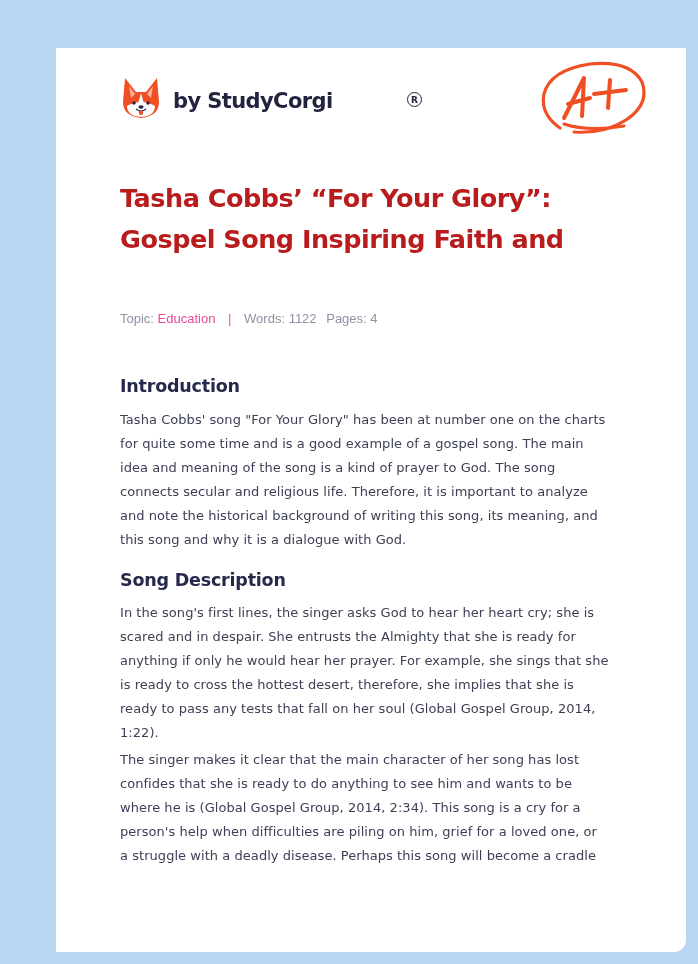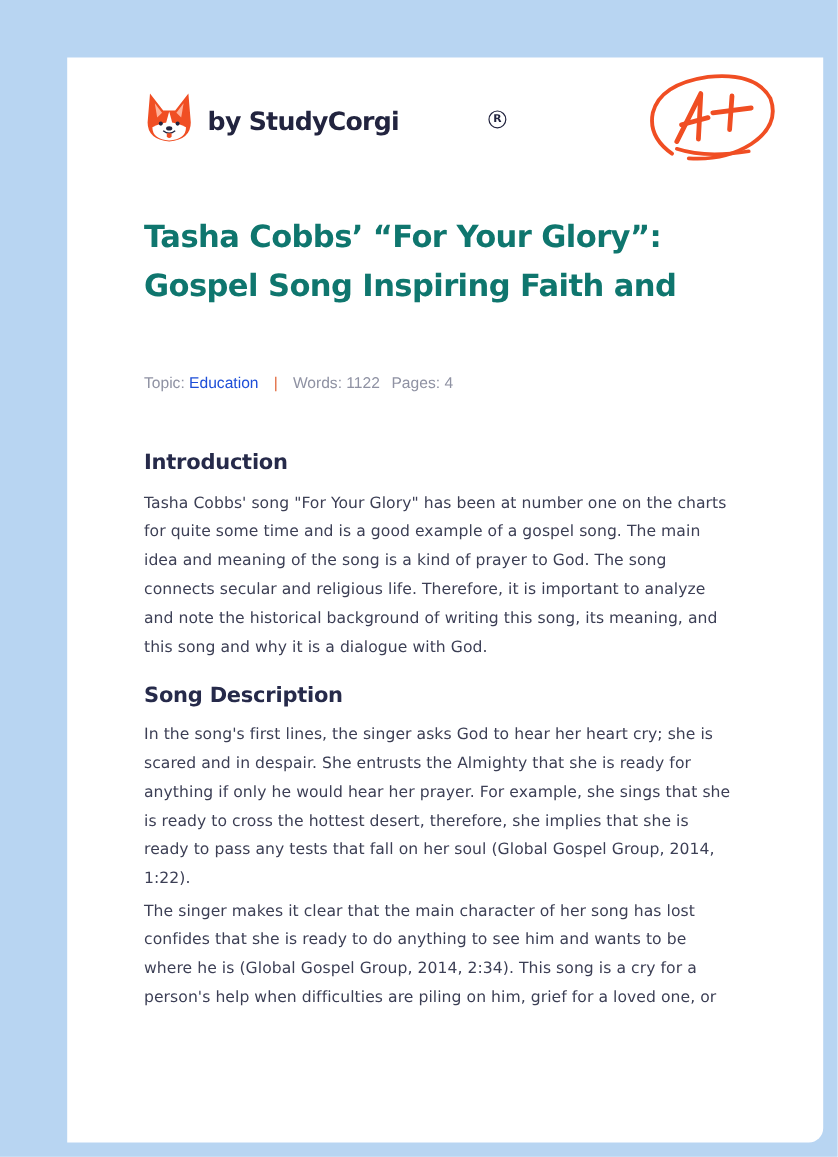--- a/index.html
+++ b/index.html
@@ -36,28 +36,28 @@
   }
   .grade {
     position: absolute; left: 482px; top: 10px; width: 110px; height: 82px;
   }
   .title {
     position: absolute; left: 64px; top: 130px; width: 520px;
     margin: 0;
     font-family: "DejaVu Sans", sans-serif;
     font-weight: bold; font-size: 25.5px; line-height: 41px;
     letter-spacing: -0.5px;
-    color: #0f766e;
+    color: #b91c1c;
   }
   .meta {
     position: absolute; left: 64px; top: 263px;
     font-family: "Liberation Sans", sans-serif; font-size: 13px;
     color: #8f92a3;
   }
-  .meta .val { color: #1d4ed8; }
+  .meta .val { color: #ec4899; }
   .meta .sep { color: #e0673a; margin: 0 9px; }
   .meta .gap { margin-left: 6px; }
   .content {
     position: absolute; left: 64px; top: 304px; width: 515px;
   }
   .h2 {
     margin: 0;
     font-family: "DejaVu Sans", sans-serif; font-weight: bold;
     font-size: 17.5px; line-height: 28px; color: #262a4a;
     letter-spacing: -0.2px;
@@ -134,15 +134,16 @@
       <span class="line">anything if only he would hear her prayer. For example, she sings that she</span>
       <span class="line">is ready to cross the hottest desert, therefore, she implies that she is</span>
       <span class="line">ready to pass any tests that fall on her soul (Global Gospel Group, 2014,</span>
       <span class="line">1:22).</span>
     </p>
     <p class="p" style="margin-top:3px">
       <span class="line">The singer makes it clear that the main character of her song has lost</span>
       <span class="line">confides that she is ready to do anything to see him and wants to be</span>
       <span class="line">where he is (Global Gospel Group, 2014, 2:34). This song is a cry for a</span>
       <span class="line">person's help when difficulties are piling on him, grief for a loved one, or</span>
+      <span class="line">a struggle with a deadly disease. Perhaps this song will become a cradle</span>
     </p>
   </div>
 </div>
 
 </body></html>

